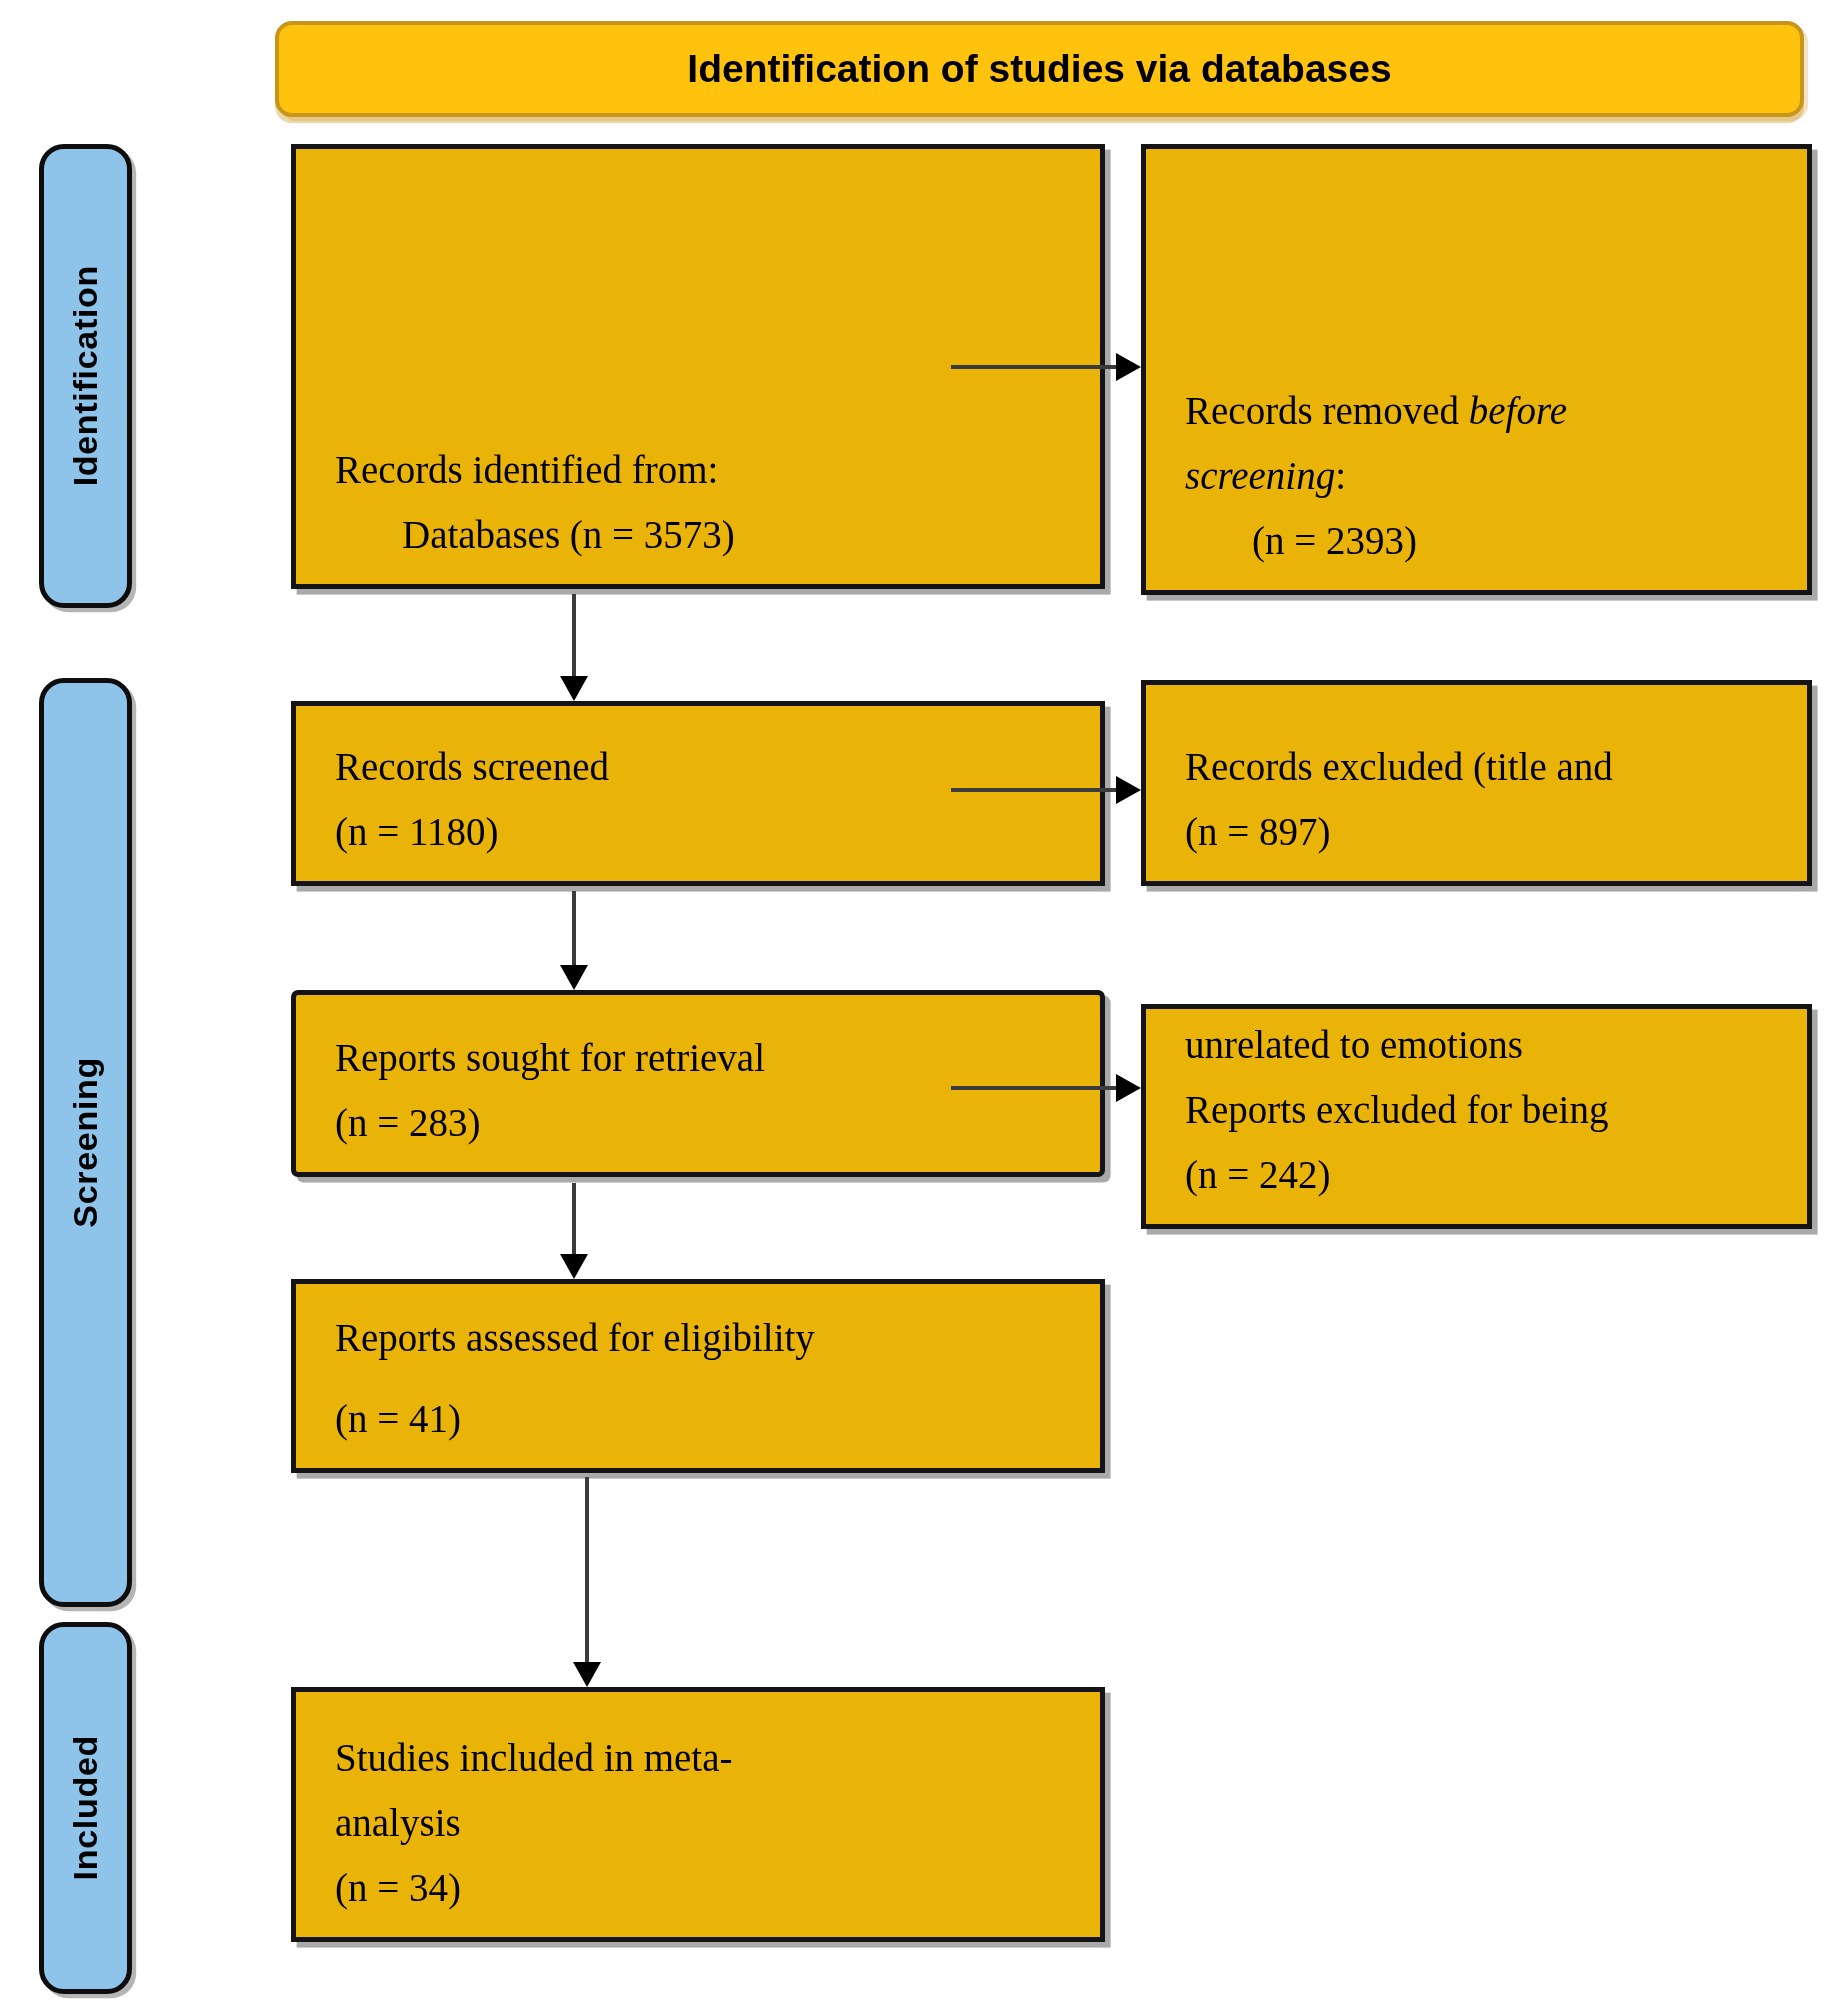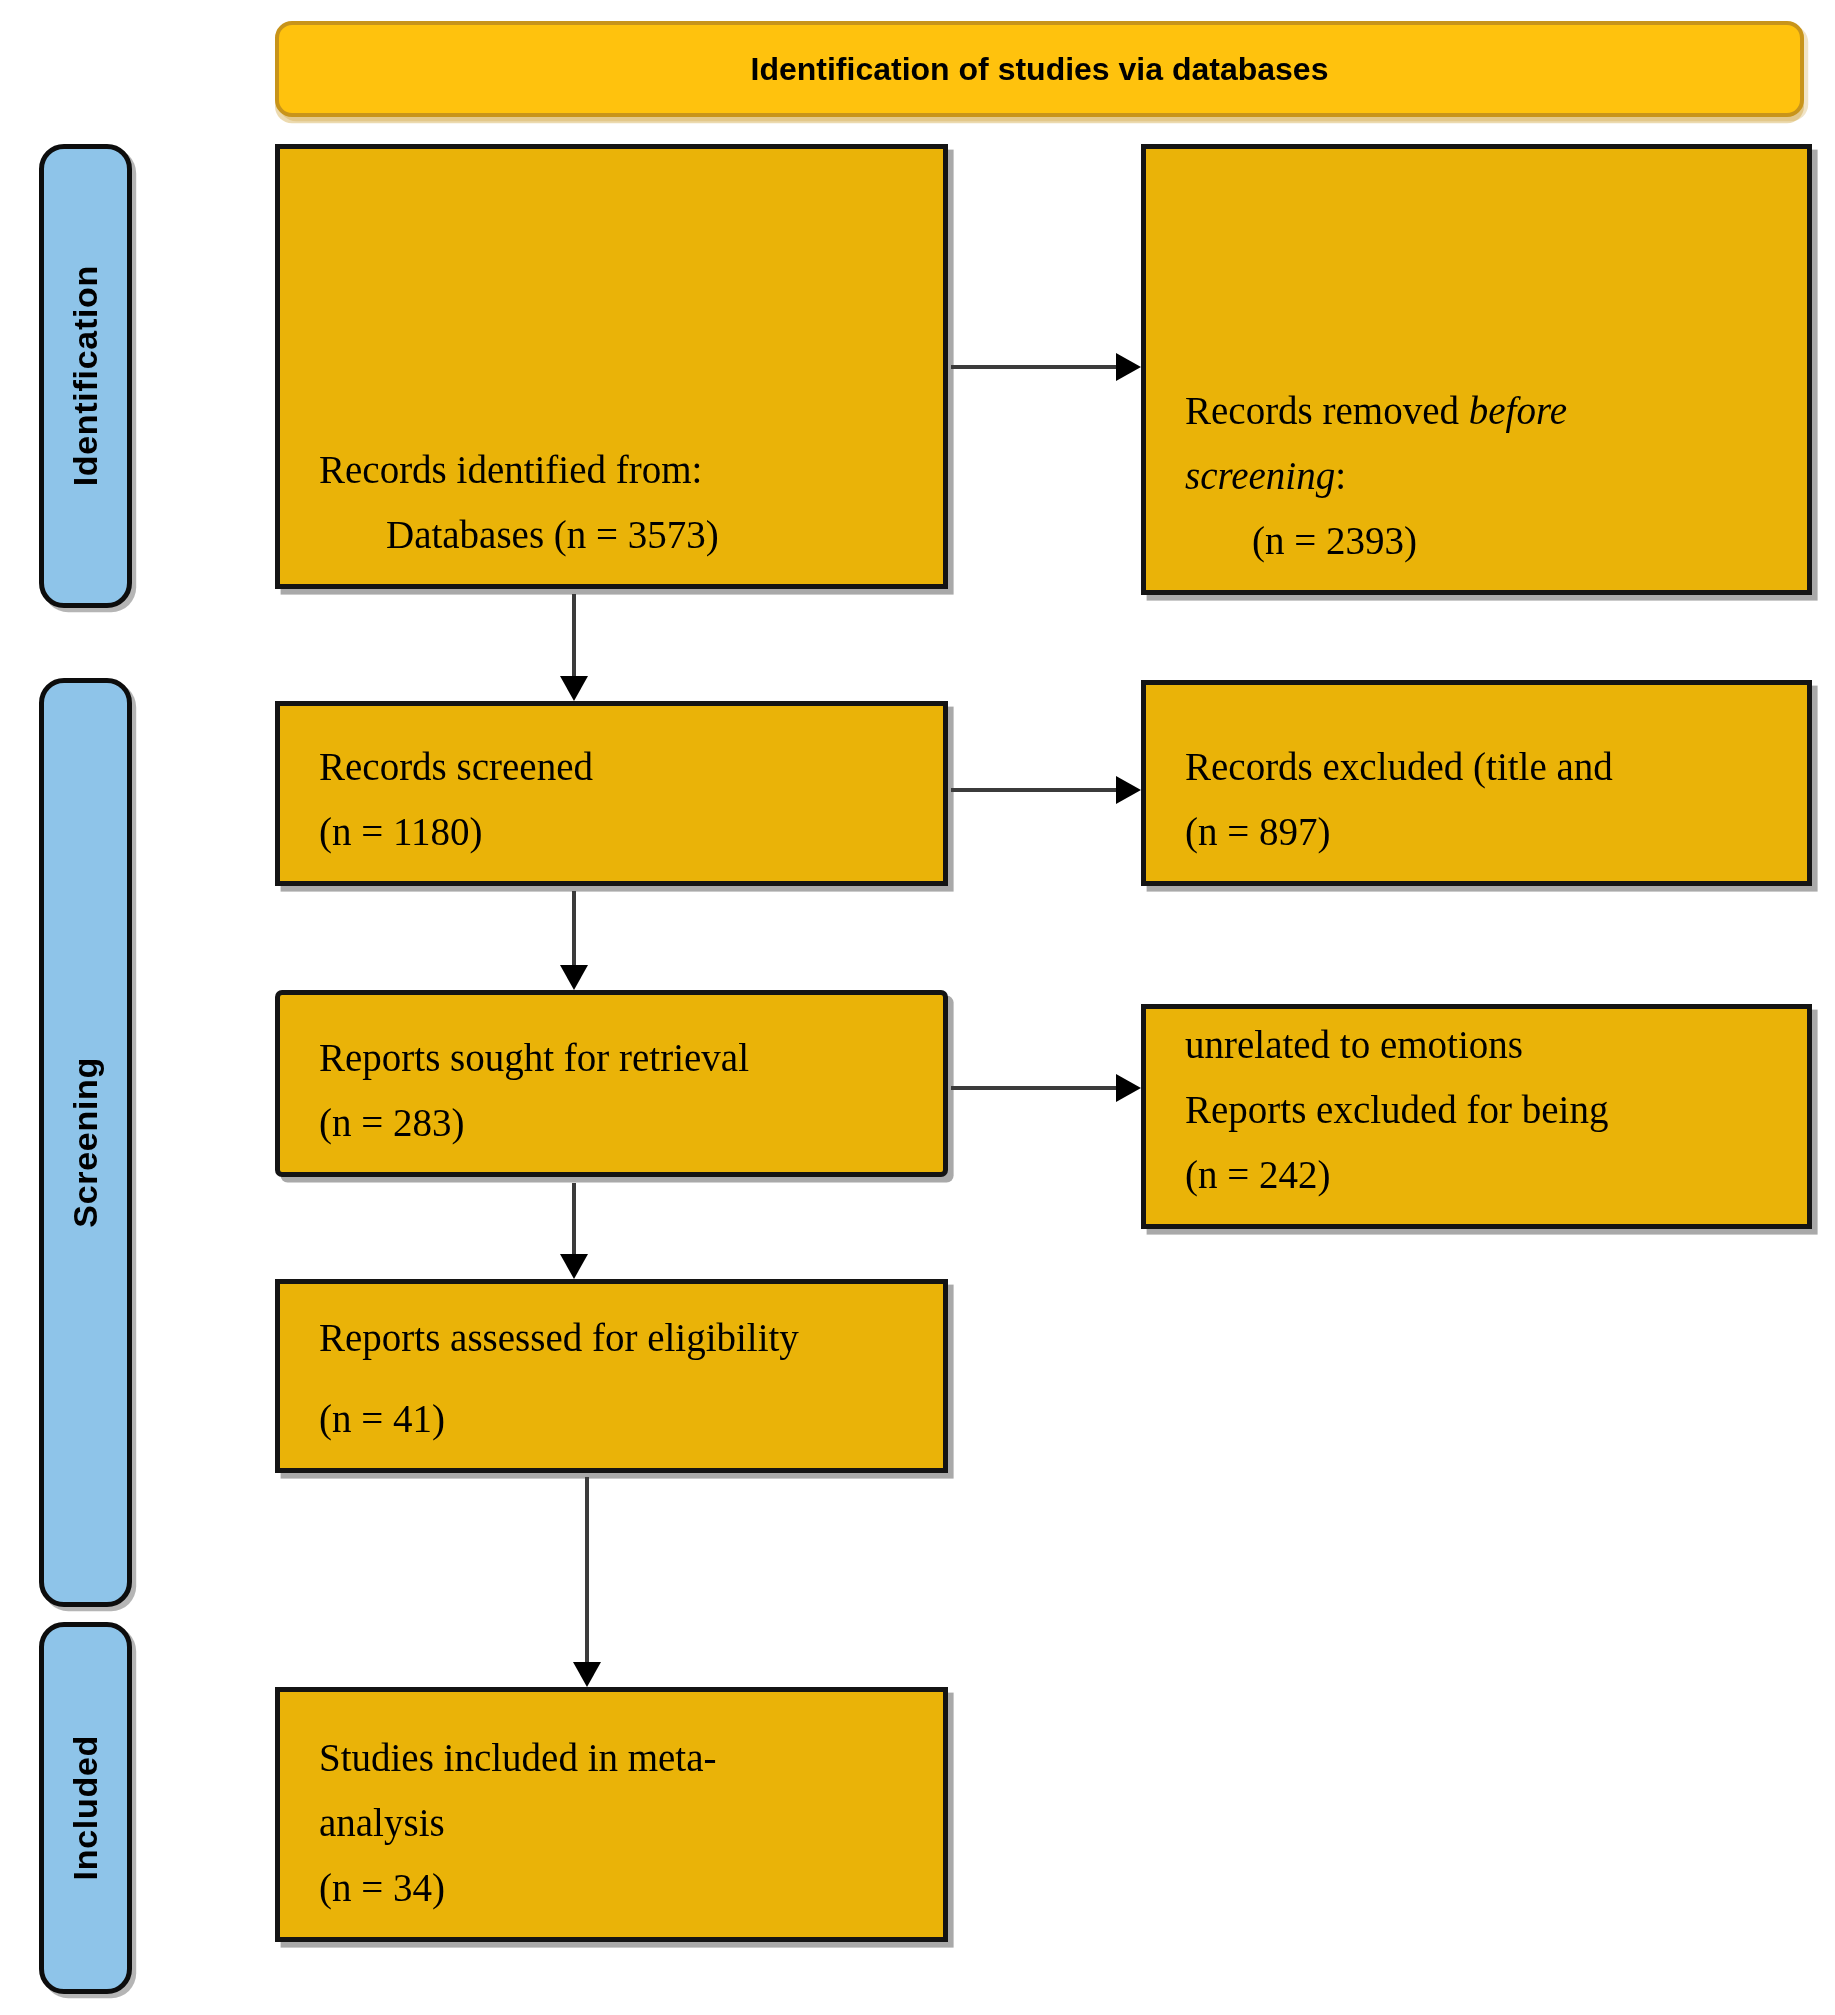--- a/index.html
+++ b/index.html
@@ -19,21 +19,21 @@
     left:275px; top:21px;
     width:1529px; height:96px;
     box-sizing:border-box;
     background:#FFC20D;
     border:4.2px solid #C8941A;
     border-radius:17px;
     box-shadow:0 6.3px 0 rgba(200,148,26,0.35), 4.2px 4.2px 0 rgba(200,148,26,0.25);
     display:flex; align-items:center; justify-content:center;
     font-family:"Liberation Sans", sans-serif;
     font-weight:bold;
-    font-size:32px;
+    font-size:39px;
   }
 
   
   .stage{
     position:absolute;
     left:39px;
     width:93px;
     box-sizing:border-box;
     background:#8EC4E9;
     border:5px solid #0d0d0d;
@@ -63,21 +63,21 @@
     box-shadow:5.6px 5.6px 0 rgba(140,140,140,0.75);
     display:flex;
     flex-direction:column;
     justify-content:flex-end;
     padding:17px 25px 17px 39px;
     font-size:39px;
     line-height:65px;
   }
   .fbox .line{ white-space:nowrap; }
   .fbox .indent{ text-indent:67px; }
-  .col-main{ left:275px; width:673px; }
+  .col-main{ left:291px; width:814px; }
   .col-side{ left:1141px; width:671px; }
   .b1{ top:144px; height:445px; }
   .b2{ top:701px; height:185px; }
   .b3{ top:990px; height:187px;border-radius:7px; }
   .b4{ top:1279px; height:194px;gap:16px; }
   .b5{ top:1687px; height:255px; }
   .r1{ top:144px; height:451px; }
   .r2{ top:680px; height:206px; }
   .r3{ top:1004px; height:225px; }
   .it{ font-style:italic; }

